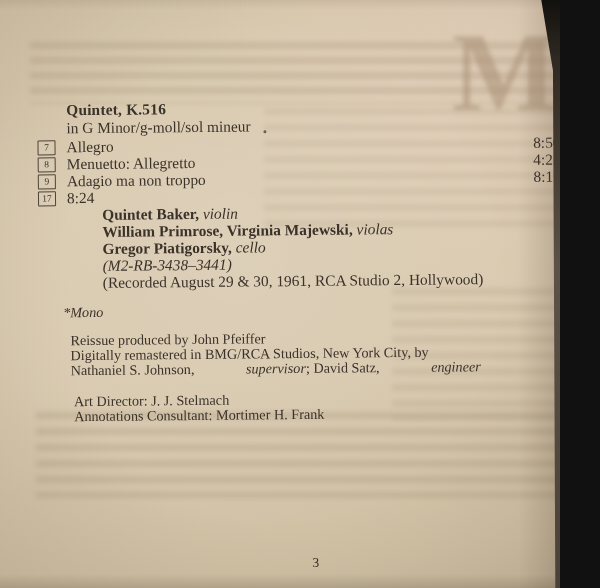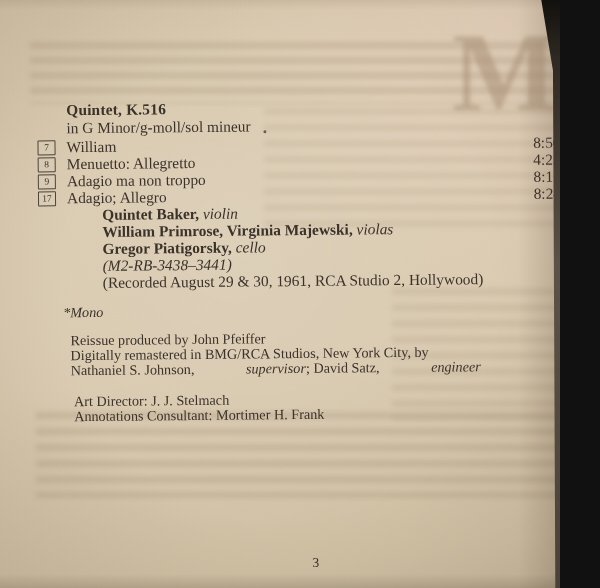--- a/index.html
+++ b/index.html
@@ -81,36 +81,35 @@
   <div class="watermark">M</div>
 
   <div class="content">
 
     <div class="text-col">
       <div class="line title">Quintet, K.516</div>
       <div class="line subtitle">in G Minor/g-moll/sol mineur</div>
 
       <div class="line trk0 track">
         <span class="numbox">7</span>
-        <span>William</span>
+        <span>Allegro</span>
         <span>8:56</span>
       </div>
       <div class="line trk1 track">
         <span class="numbox">8</span>
         <span>Menuetto: Allegretto</span>
         <span>4:23</span>
       </div>
       <div class="line trk2 track">
         <span class="numbox">9</span>
         <span>Adagio ma non troppo</span>
         <span>8:16</span>
       </div>
       <div class="line trk3 track">
         <span class="numbox">17</span>
-        <span>Adagio; Allegro</span>
         <span>8:24</span>
       </div>
 
       <div class="line perf0">
         <span class="names">Quintet Baker,</span><span class="role"> violin</span>
       </div>
       <div class="line perf1">
         <span class="names">William Primrose, Virginia Majewski,</span><span class="role"> violas</span>
       </div>
       <div class="line perf2">

